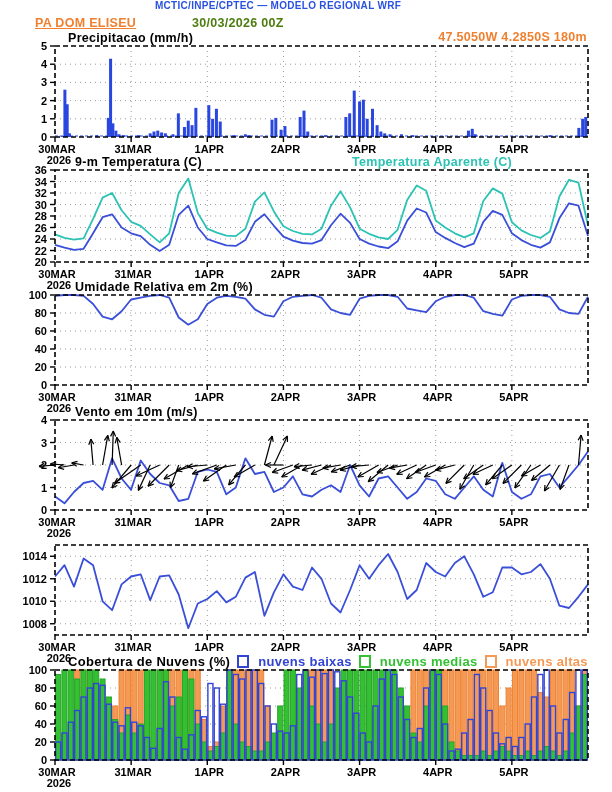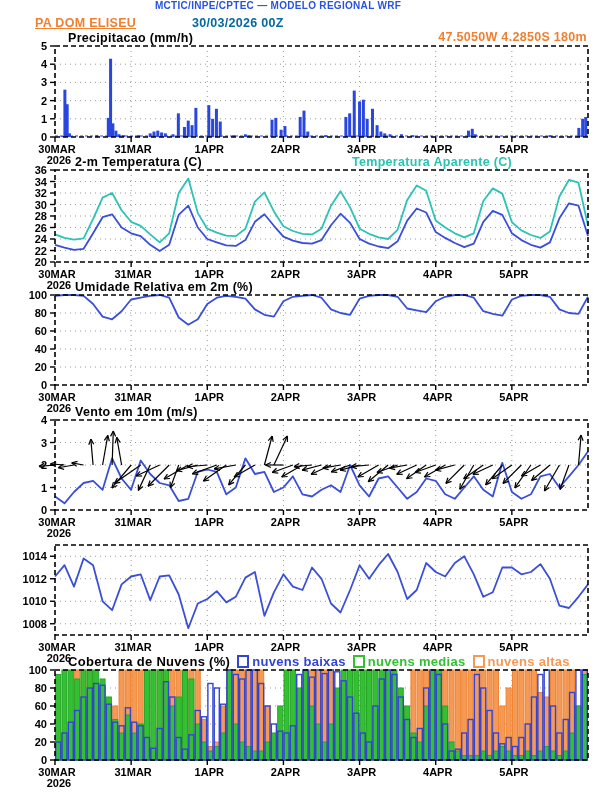--- a/index.html
+++ b/index.html
@@ -2,21 +2,21 @@
 <html><head>
 <meta charset="utf-8">
 <style>
   html,body{margin:0;padding:0;background:#fff;}
   .page{position:relative;width:612px;height:792px;background:#fff;overflow:hidden;
         font-family:"Liberation Sans",sans-serif;font-weight:bold;}
   svg{position:absolute;left:0;top:0;}
   .ov{position:absolute;font-size:12.5px;white-space:nowrap;letter-spacing:.3px;}
   .t-main{width:556px;text-align:center;font-size:10px;}
   .legend-row{display:flex;align-items:center;gap:7px;font-size:13px;}
-  .leg{display:inline-flex;align-items:center;gap:3px;}
+  .leg{display:inline-flex;align-items:center;gap:9px;}
   .sw{display:inline-block;width:8px;height:9px;background:#fff;border:2px solid #000;}
 </style>
 </head>
 <body>
 
 <div class="page">
   <svg id="charts" width="612" height="792">
       <g>
         <line x1="131.14285714285714" y1="46" x2="131.14285714285714" y2="137" stroke="#9a9a9a" stroke-width="1" stroke-dasharray="1 4"></line>
         <line x1="207.28571428571428" y1="46" x2="207.28571428571428" y2="137" stroke="#9a9a9a" stroke-width="1" stroke-dasharray="1 4"></line>
@@ -842,25 +842,25 @@
         <line x1="435.7142857142857" y1="760" x2="435.7142857142857" y2="765" stroke="#000" stroke-width="1.4"></line>
         <text x="437.7142857142857" y="776" text-anchor="middle" font-size="11" font-weight="bold" fill="#000" font-family="&quot;Liberation Sans&quot;,sans-serif">4APR</text>
         <line x1="511.85714285714283" y1="760" x2="511.85714285714283" y2="765" stroke="#000" stroke-width="1.4"></line>
         <text x="513.8571428571429" y="776" text-anchor="middle" font-size="11" font-weight="bold" fill="#000" font-family="&quot;Liberation Sans&quot;,sans-serif">5APR</text>
         <text x="59" y="787" text-anchor="middle" font-size="11" font-weight="bold" fill="#000" font-family="&quot;Liberation Sans&quot;,sans-serif">2026</text>
       </g>
     </svg>
 
   <div class="ov t-main" id="hdr1" style="color: rgb(42, 82, 224);">MCTIC/INPE/CPTEC — MODELO REGIONAL WRF</div>
   <span class="ov" id="hdr-station" style="left: 35px; top: 16px; color: rgb(240, 128, 48); text-decoration: underline;">PA DOM ELISEU</span>
-  <span class="ov" id="hdr-run" style="left: 192px; top: 16px; color: #0369a1;">30/03/2026 00Z</span>
+  <span class="ov" id="hdr-run" style="left: 192px; top: 16px; color: #4d7c0f;">30/03/2026 00Z</span>
   <span class="ov" id="hdr-coords" style="right: 25px; top: 30px; color: rgb(240, 128, 48);">47.5050W 4.2850S 180m</span>
 
   <span class="ov" style="left:68px;top:31px">Precipitacao (mm/h)</span>
-  <span class="ov" style="left:75px;top:155px">2-m Temperatura (C)</span>
+  <span class="ov" style="left:75px;top:155px">9-m Temperatura (C)</span>
   <span class="ov" id="t-apparent" style="left: 352px; top: 155px; color: rgb(44, 195, 180);">Temperatura Aparente (C)</span>
   <span class="ov" style="left:75px;top:280px">Umidade Relativa em 2m (%)</span>
   <span class="ov" style="left:75px;top:405px">Vento em 10m (m/s)</span>
 
   <div class="ov legend-row" style="left:68px;top:654px">
     <span>Cobertura de Nuvens (%)</span>
     <span class="leg">
         <i class="sw" id="sw0" style="border-color: rgb(51, 68, 212);"></i>
         <span id="lt0" style="color: rgb(51, 68, 212);">nuvens baixas</span>
       </span>

